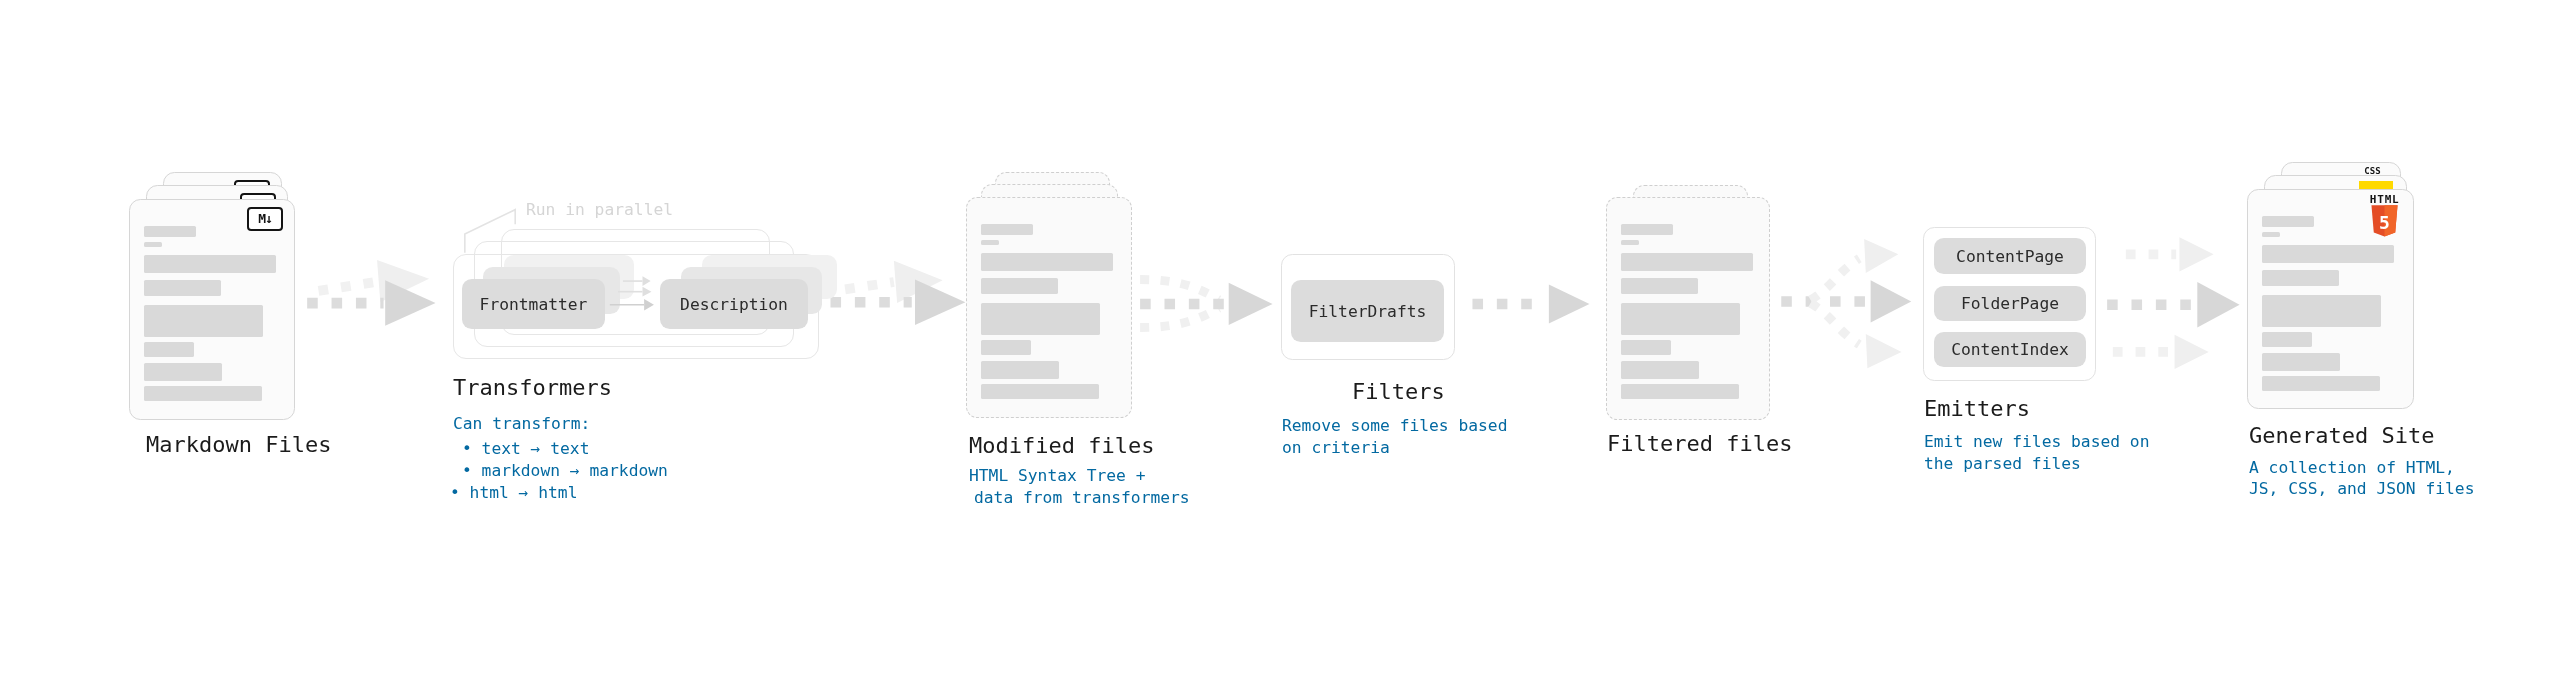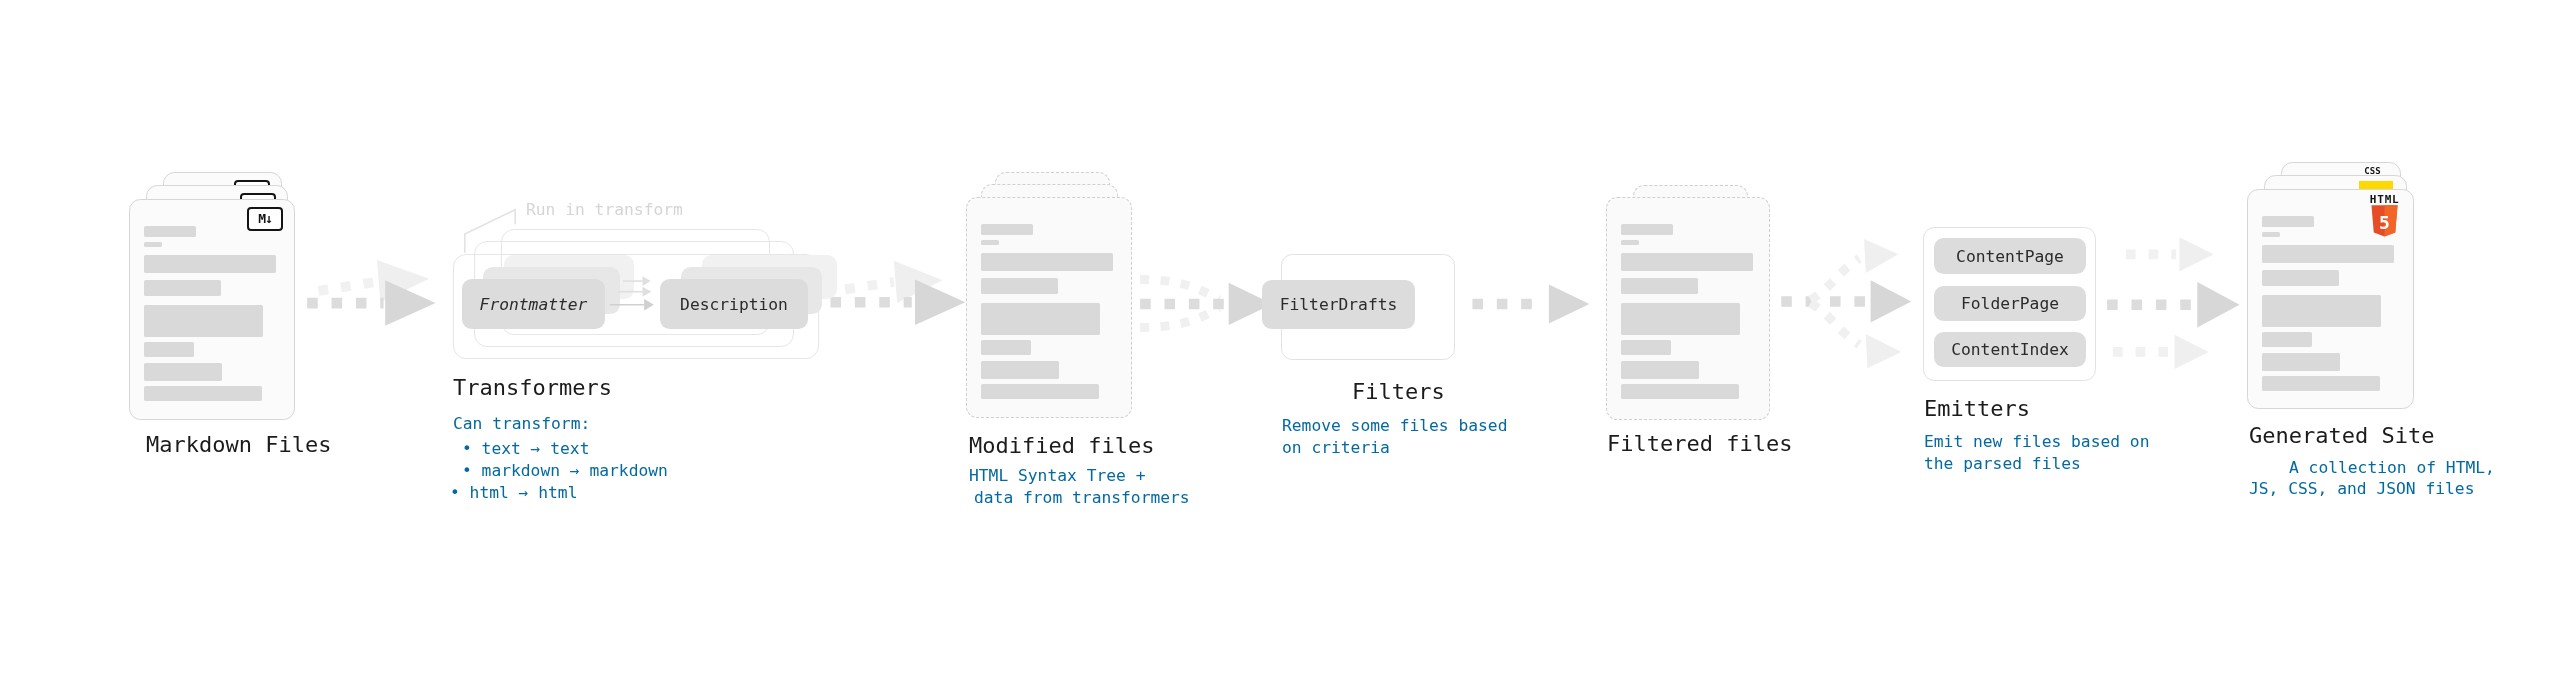--- a/index.html
+++ b/index.html
@@ -135,24 +135,24 @@
 
     <svg class="overlay" style="left:569px;top:268px;" width="98" height="49" viewBox="0 0 120 60">
       <line class="thinA" x1="66" y1="16" x2="90" y2="16"></line>
         <polygon class="thinA-head" points="90,10 90,22 100,16"></polygon>
       <line class="thinA" x1="60" y1="29" x2="90" y2="29"></line>
         <polygon class="thinA-head" points="90,23 90,35 101,29"></polygon>
       <line class="thinB" x1="50" y1="45" x2="92" y2="45"></line>
         <polygon class="thinB-head" points="92,38 92,52 104,45"></polygon>
     </svg>
 
-    <div class="chip" style="left:462px;top:279px;width:143px;height:50px;font-style:italic;">Frontmatter</div>
+    <div class="chip" style="left:462px;top:279px;width:143px;height:50px;">Frontmatter</div>
     <div class="chip" style="left:660px;top:279px;width:148px;height:50px;">Description</div>
 
-    <div class="callout" style="left:526px;top:200px;">Run in transform</div>
+    <div class="callout" style="left:526px;top:200px;">Run in parallel</div>
 
     <div class="title" style="left:453px;top:375px;">Transformers</div>
     <div class="desc" style="left:453px;top:414px;">Can transform:</div>
     <div class="desc" style="left:462px;top:439px;">• text → text</div>
     <div class="desc" style="left:462px;top:461px;">• markdown → markdown</div>
     <div class="desc" style="left:450px;top:483px;">• html → html</div>
   </div>
 
   <div>
     <div class="card dashed" style="left:995px;top:172px;width:115px;height:37px;"></div>
@@ -169,21 +169,21 @@
           <div class="bar" style="top: 186px; width: 118px; height: 14.6px;"></div>
         </div>
     </div>
     <div class="title" style="left:969px;top:433px;">Modified files</div>
     <div class="desc" style="left:969px;top:466px;">HTML Syntax Tree +</div>
     <div class="desc" style="left:974px;top:488px;">data from transformers</div>
   </div>
 
   <div>
     <div class="outline-box" style="left:1281px;top:254px;width:174px;height:106px;border-color:#e2e2e2;border-radius:11.4px;"></div>
-    <div class="chip" style="left:1262px;top:280px;width:153px;height:49px;">FilterDrafts</div>
+    <div class="chip" style="left:1291px;top:280px;width:153px;height:62px;">FilterDrafts</div>
     <div class="title" style="left:1352px;top:379px;">Filters</div>
     <div class="desc" style="left:1282px;top:416px;">Remove some files based</div>
     <div class="desc" style="left:1282px;top:438px;">on criteria</div>
   </div>
 
   <div>
     <div class="card dashed" style="left:1633px;top:185px;width:115px;height:39px;"></div>
     <div class="card dashed" style="left:1606px;top:197px;width:164px;height:223px;">
       <div class="doc-lines">
           <div class="bar" style="top: 26px; width: 52px; height: 11.4px;"></div>
@@ -233,18 +233,18 @@
           <div class="bar" style="top: 42px; width: 18px; height: 4.9px;"></div>
           <div class="bar" style="top: 55px; width: 132px; height: 18px;"></div>
           <div class="bar" style="top: 80px; width: 77px; height: 16.3px;"></div>
           <div class="bar" style="top: 105px; width: 119px; height: 32px;"></div>
           <div class="bar" style="top: 142px; width: 50px; height: 14.6px;"></div>
           <div class="bar" style="top: 163px; width: 78px; height: 18px;"></div>
           <div class="bar" style="top: 186px; width: 118px; height: 14.6px;"></div>
         </div>
     </div>
     <div class="title" style="left:2249px;top:423px;">Generated Site</div>
-    <div class="desc" style="left:2249px;top:458px;margin-left:40px;">A collection of HTML,</div>
+    <div class="desc" style="left:2249px;top:458px;">A collection of HTML,</div>
     <div class="desc" style="left:2249px;top:479px;">JS, CSS, and JSON files</div>
   </div>
 
 </div>
 
 
 </body></html>

